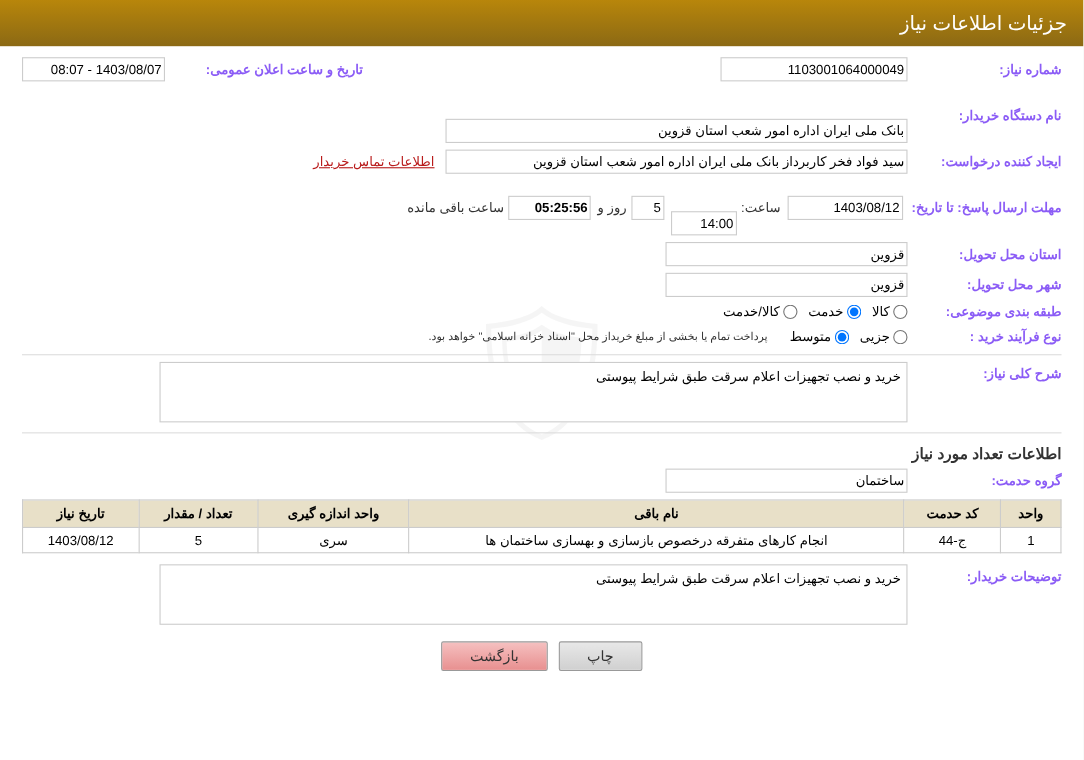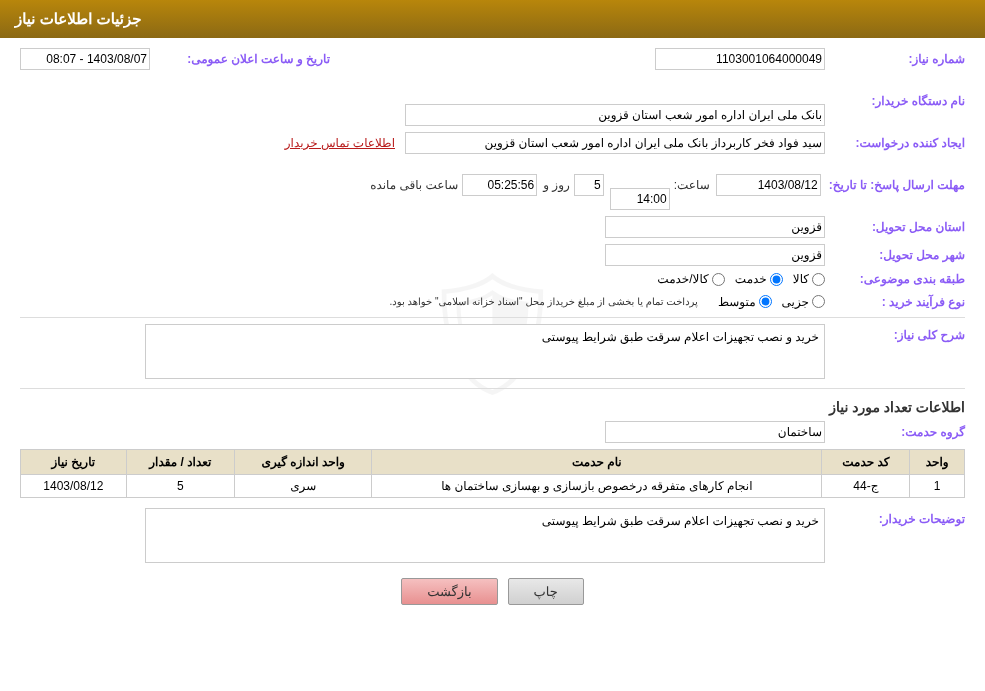--- a/index.html
+++ b/index.html
@@ -11,24 +11,24 @@
     }
     .page-wrapper {
       width: 985px;
       min-height: 691px;
       background: #fff;
       margin: 0 auto;
     }
     .header-bar {
       background: linear-gradient(to bottom, #b8860b, #8b6914);
       color: #fff;
-      text-align: left;
+      text-align: right;
       padding: 10px 15px;
-      font-size: 15px;
-      font-weight: bold;
+      font-size: 18px;
+      font-weight: normal;
       letter-spacing: 1px;
     }
     .main-content {
       padding: 10px 20px;
     }
     .form-row {
       display: flex;
       align-items: center;
       margin-bottom: 6px;
       direction: rtl;
@@ -198,21 +198,21 @@
         <div class="form-value" style="width:105px;">1403/08/12</div>
         <span style="width:6px;"></span>
         <span class="label-inline">ساعت:</span>
         <span style="width:4px;"></span>
         <div class="form-value" style="width:60px;margin-top:28px;">14:00</div>
         <span style="width:6px;"></span>
         <div class="form-value" style="width:30px;">5</div>
         <span style="width:4px;"></span>
         <span class="label-inline">روز و</span>
         <span style="width:6px;"></span>
-        <div class="form-value" style="width:75px;">05:25:56</div>
+        <div class="form-value" style="width:75px;font-weight:bold;">05:25:56</div>
         <span style="width:4px;"></span>
         <span class="label-inline">ساعت باقی مانده</span>
       </div>
 
       <div class="form-row">
         <span class="form-label">استان محل تحویل:</span>
         <div class="form-value field-medium">قزوین</div>
       </div>
 
       <div class="form-row">
@@ -269,21 +269,21 @@
       <div class="form-row">
         <span class="form-label">گروه حدمت:</span>
         <div class="form-value field-medium">ساختمان</div>
       </div>
 
       <table class="service-table">
         <thead>
           <tr>
             <th>واحد</th>
             <th>کد حدمت</th>
-            <th>نام حدمت</th>
+            <th>نام باقی</th>
             <th>واحد اندازه گیری</th>
             <th>تعداد / مقدار</th>
             <th>تاریخ نیاز</th>
           </tr>
         </thead>
         <tbody id="service-table-body">
         <tr>
               <td>1</td>
               <td>ج-44</td>
               <td>انجام کارهای متفرقه درخصوص بازسازی و بهسازی ساختمان ها</td>

